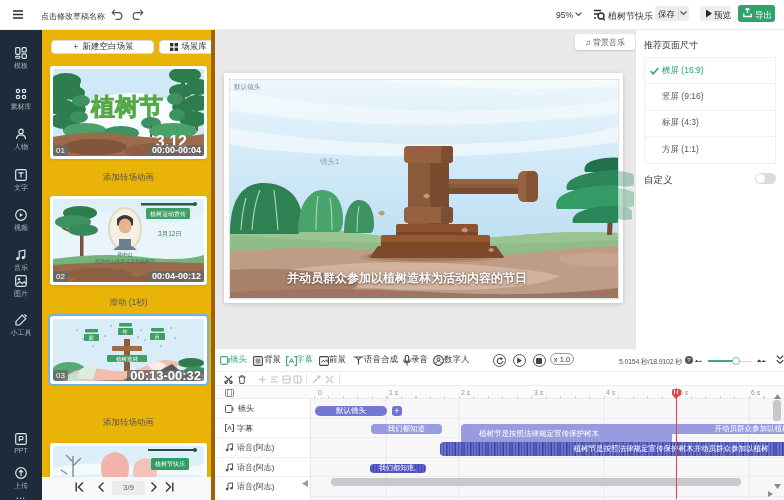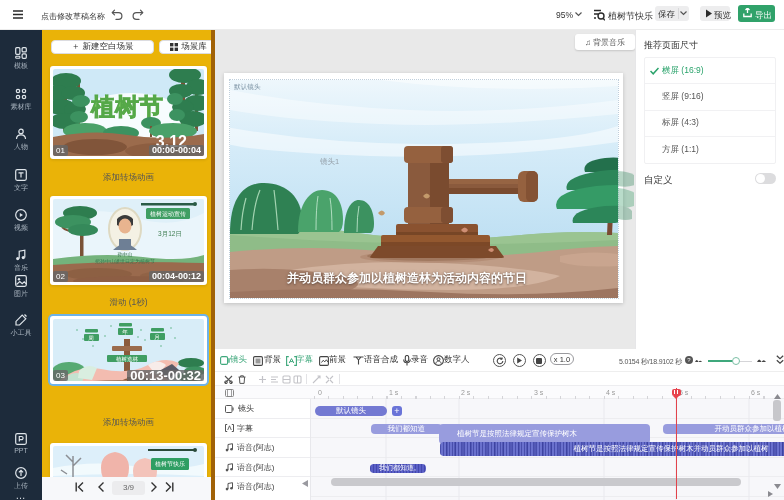--- a/index.html
+++ b/index.html
@@ -566,21 +566,21 @@
             <path d="M3 7V1.5l4.5-.8V6" fill="none" stroke="#555" stroke-width="1"></path>
             <circle cx="2" cy="7.1" r="1.3" fill="#555"></circle>
             <circle cx="6.5" cy="6.3" r="1.3" fill="#555"></circle>
           </svg>语音(阿志)</div>
       </div>
   </div>
   <div id="cliparea">
     <div class="clip" style="left:4px;top:6.5px;width:72px;height:10px;background:#7379d2;border-radius:5px">默认镜头</div>
     <div class="clip" style="left:81px;top:6.5px;width:10px;height:10px;background:#6a74d8;border-radius:3px;font-size:9px">+</div>
     <div class="clip" style="left:59.5px;top:25px;width:71.5px;height:9.5px;background:#989cde;border-radius:4px">我们都知道</div>
-    <div class="clip" style="left:128px;top:24.5px;width:211px;height:20px;background:#989cde;border-radius:4px;justify-content:flex-start;padding-left:18px">植树节是按照法律规定宣传保护树木</div>
+    <div class="clip" style="left:150px;top:24.5px;width:211px;height:20px;background:#989cde;border-radius:4px;justify-content:flex-start;padding-left:18px">植树节是按照法律规定宣传保护树木</div>
     <div class="clip" style="left:351.5px;top:24.5px;width:222px;height:10px;background:#989cde;border-radius:4px 0 0 4px;justify-content:flex-start;padding-left:52px">开动员群众参加以植树造林为活动内容</div>
     <div class="clip" style="left:128.5px;top:42.5px;width:346px;height:14px;background:#6a71cd;border-radius:4px 0 0 4px;justify-content:flex-start;padding-left:134px;font-size:7.5px">
       <div class="abs" style="left:0;top:0;width:100%;height:100%;background-image:repeating-linear-gradient(90deg,rgba(40,45,140,.5) 0 1px,transparent 1px 3px),repeating-linear-gradient(90deg,transparent 0 6px,rgba(40,45,140,.35) 6px 8px)"></div>
       <span style="position:relative">植树节是按照法律规定宣传保护树木并动员群众参加以植树</span>
     </div>
     <div class="clip" style="left:58.5px;top:64.5px;width:56px;height:9.5px;background:#5a5fc7;border-radius:4px;font-size:7px">
       <div class="abs" style="left:0;top:0;width:100%;height:100%;background-image:repeating-linear-gradient(90deg,rgba(40,45,140,.45) 0 1px,transparent 1px 3px)"></div>
       <span style="position:relative">我们都知道,</span>
     </div>
     <div class="abs" style="left:20px;top:79px;width:410px;height:8px;background:#c9c9cd;border-radius:4px"></div>

